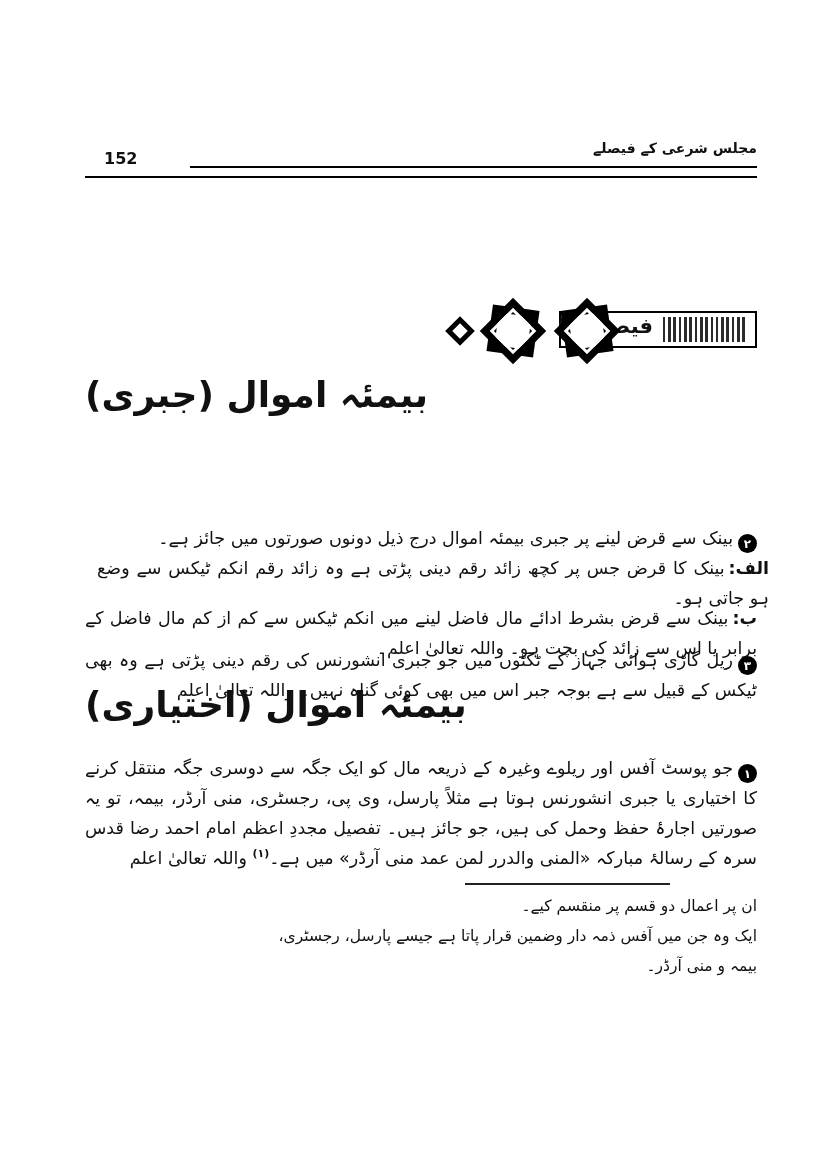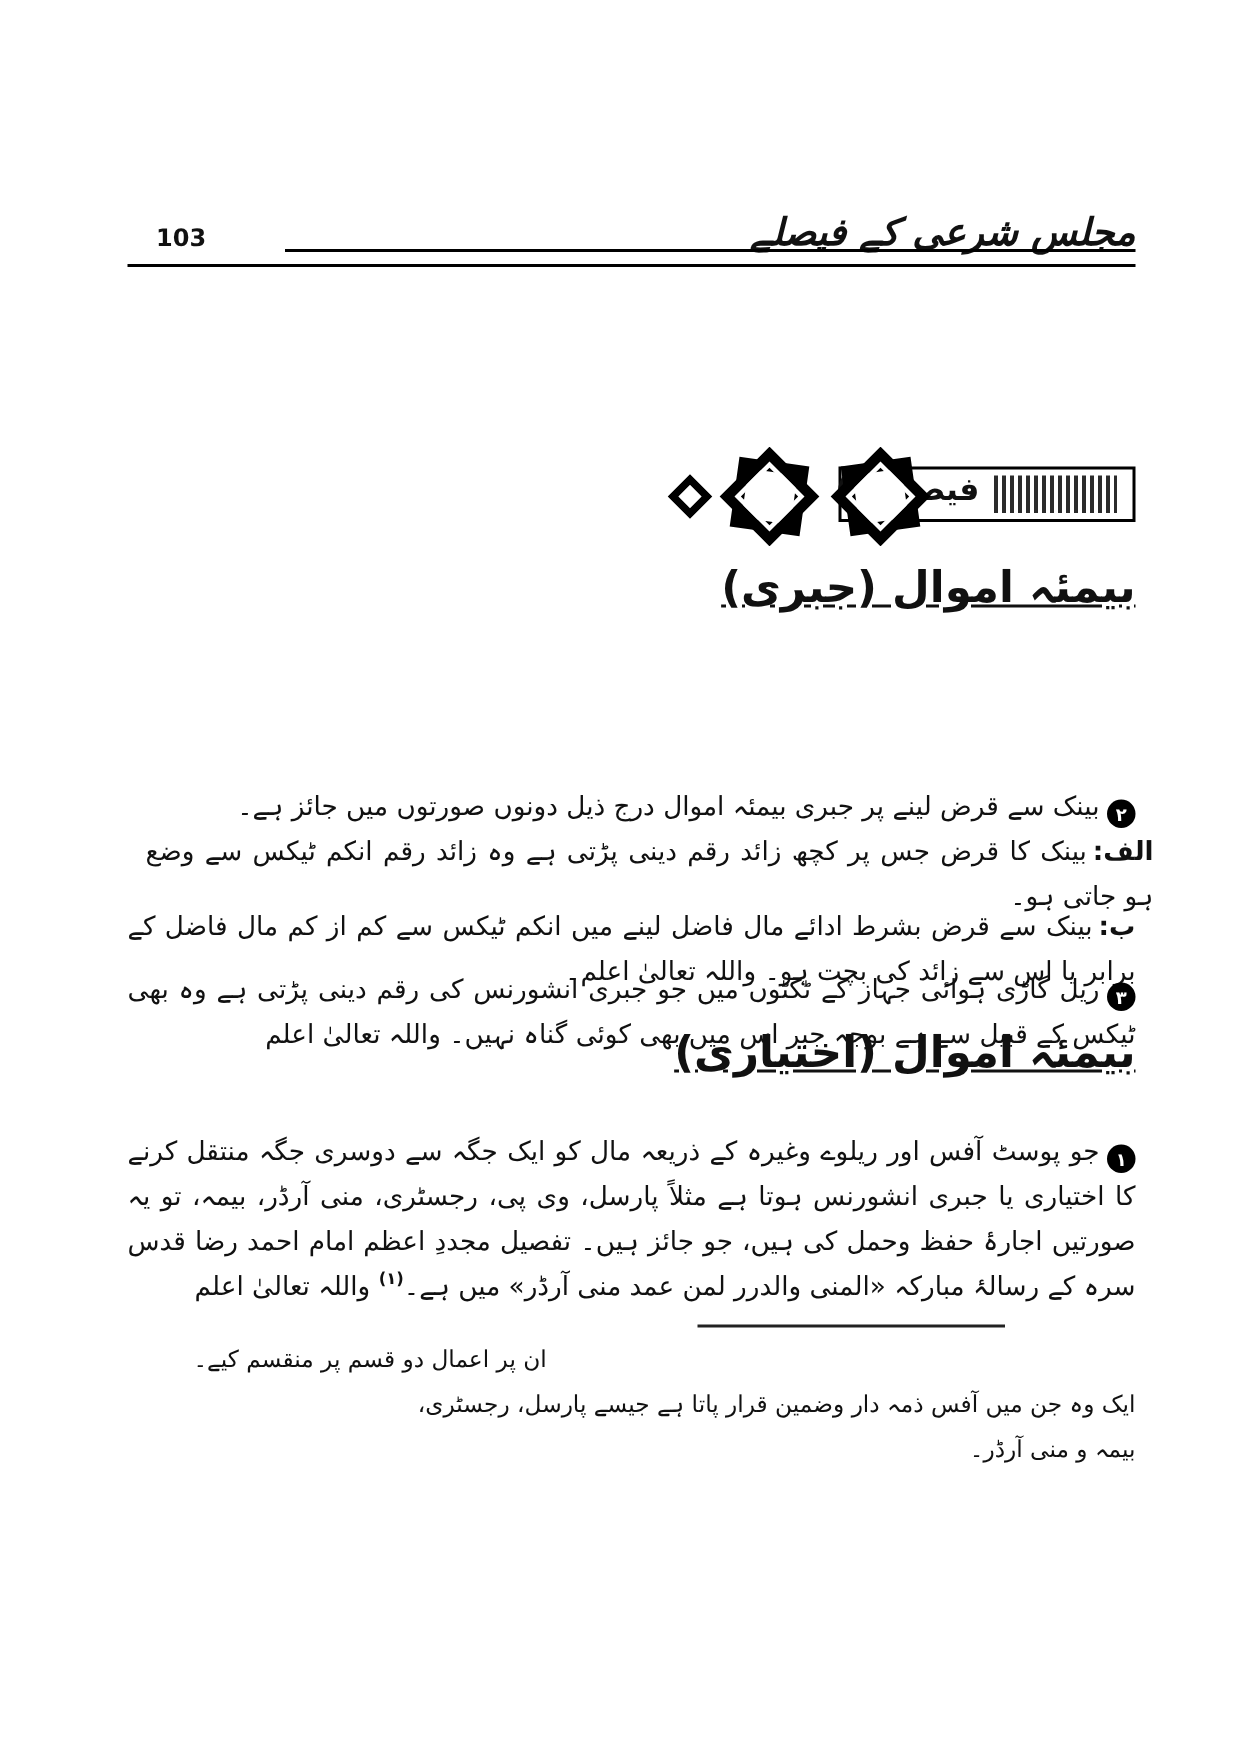--- a/index.html
+++ b/index.html
@@ -8,21 +8,21 @@
     width:826px;height:1169px;
     background:#ffffff;
     font-family:"DejaVu Sans",sans-serif;
     color:#111;
     overflow:hidden;
     direction:rtl;
   }
   
   .header-title{
     position:absolute;top:140px;right:69px;
-    font-size:25px;font-weight:bold;font-style:italic;
+    font-size:14px;font-weight:bold;
     white-space:nowrap;
     margin-left:45px;
   }
   .page-number{
     position:absolute;top:149px;left:104px;
     font-size:16px;font-weight:bold;
     direction:rtl;
   }
   .rule-top{
     position:absolute;top:166px;left:190px;right:69px;
@@ -48,23 +48,22 @@
     font-size:21px;font-weight:bold;
     white-space:nowrap;
   }
   .ornament{
     position:absolute;top:298px;left:441px;
     width:206px;height:66px;
   }
   
   .heading{
     position:absolute;left:85px;width:672px;
-    text-align:right;font-weight:bold;
-    font-size:29px;
-    text-decoration:underline;
+    text-align:left;font-weight:bold;
+    font-size:36px;
   }
   .heading-1{top:374px;}
   .heading-2{top:684px;}
   
   .para{
     position:absolute;left:85px;width:672px;
     font-size:17.5px;line-height:30px;
     text-align:justify;
     direction:rtl;
   }
@@ -88,30 +87,30 @@
     position:absolute;top:883px;left:465px;width:205px;
     height:2px;background:#222;
   }
   .footnote{
     position:absolute;top:891px;left:85px;width:672px;
     font-size:15.5px;line-height:30px;
     direction:rtl;
   }
   .fn-line-1{text-align:right;padding-left:60px;}
   .fn-line-2{text-align:justify;}
-  .fn-line-3{text-align:left;margin-left:44px;}
+  .fn-line-3{text-align:right;}
   .fn-line-4{text-align:right;padding-left:185px;}
 </style>
 </head>
 <body>
 
 <div class="page">
 
   <div class="header-title">مجلس شرعی کے فیصلے</div>
-  <div class="page-number">103</div>
+  <div class="page-number">152</div>
   <div class="rule-top"></div>
   <div class="rule-full"></div>
 
   <div class="banner">
     <div class="banner-stripes"></div>
     <div class="banner-label">فیصلہ(۴)</div>
   </div>
   <svg class="ornament" viewBox="0 0 206 66">
 
     <rect x="11" y="25" width="16" height="16" transform="rotate(45 19 33)" fill="#fff" stroke="#000" stroke-width="5"></rect>

